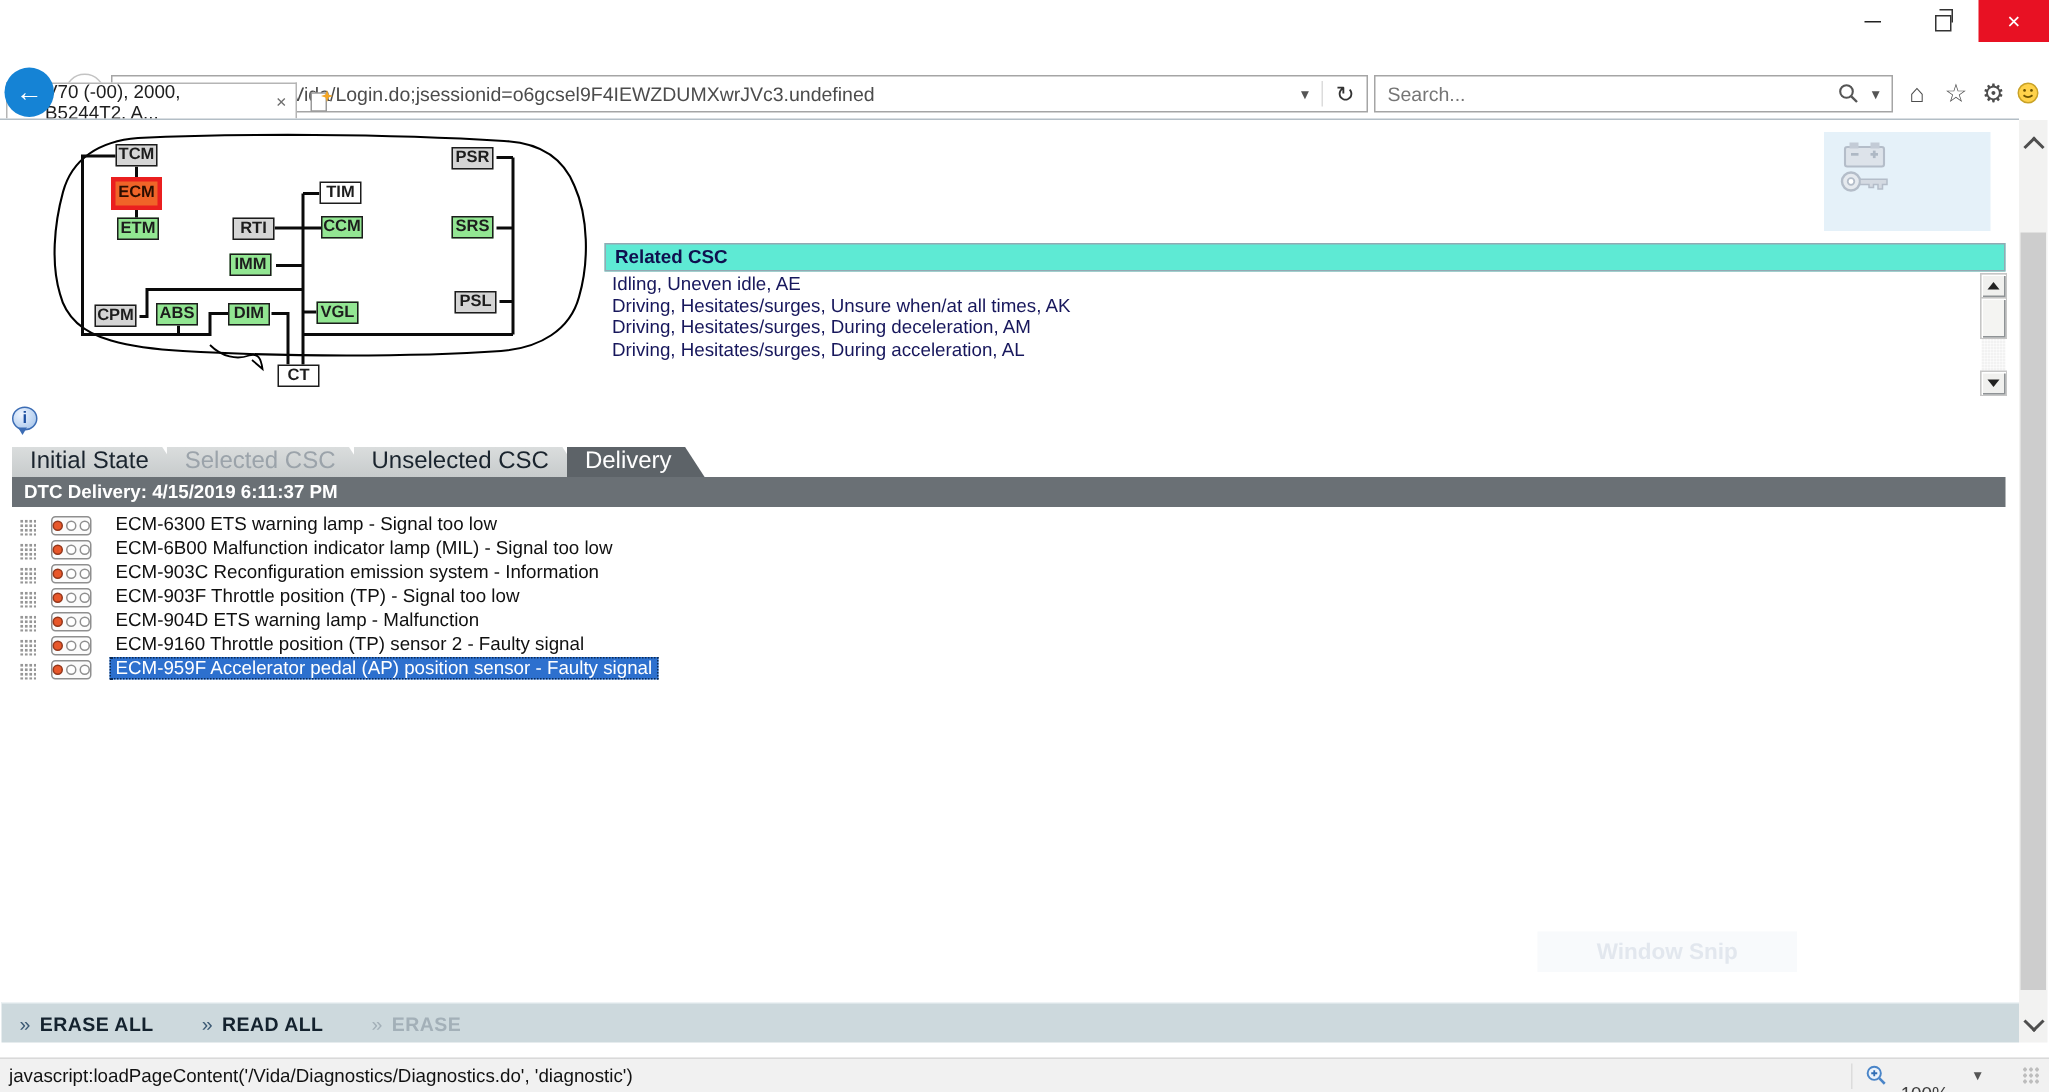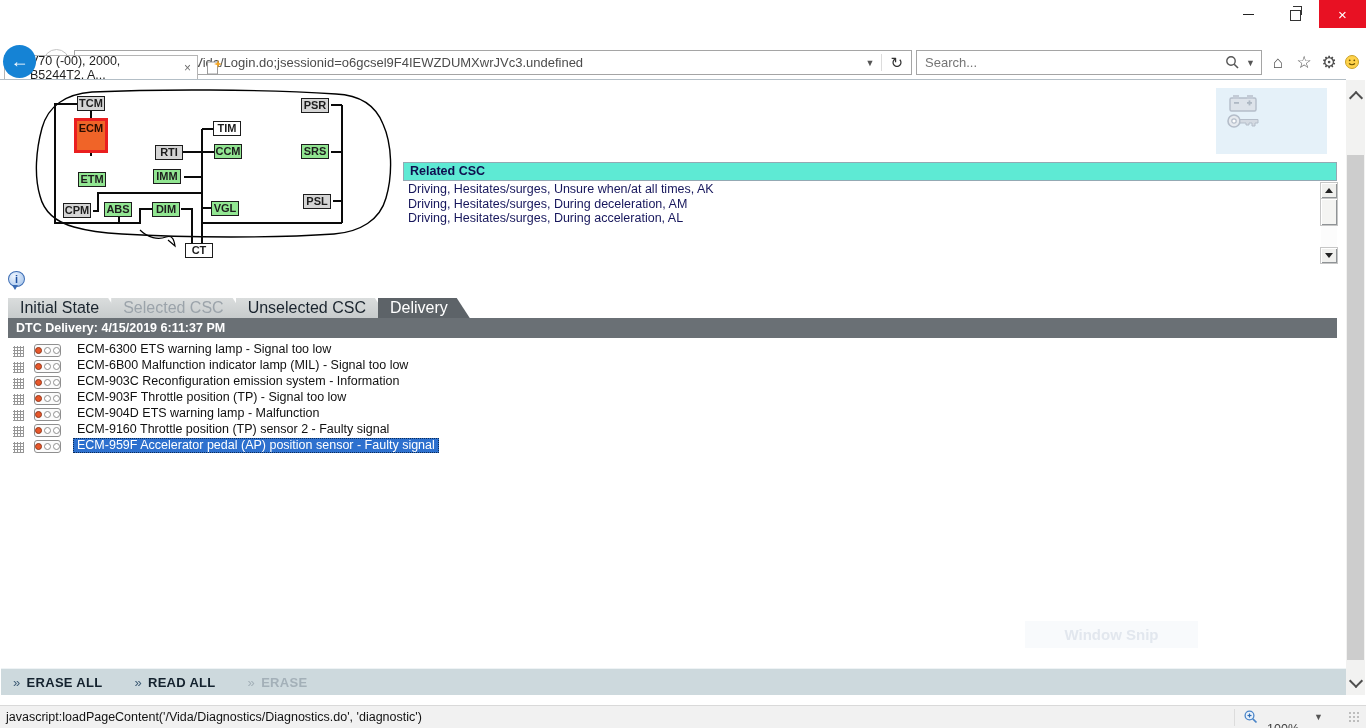--- a/index.html
+++ b/index.html
@@ -43,21 +43,21 @@
             border-top:1px solid #b3bec6;box-sizing:border-box;}
   
   .diagram{position:absolute;left:28px;top:88px;width:366px;height:178px;}
   .diagram svg{position:absolute;left:0;top:0;}
   .node{position:absolute;border:1px solid #1c1c1c;background:#fff;font-size:11px;font-weight:700;
         color:#1d1d1d;height:15px;line-height:13px;text-align:center;min-width:28px;
         padding:0 0;box-sizing:border-box;z-index:2;}
   .node.gray{background:#d5d5d5}
   .node.green{background:#92e692}
   .node.white{background:#ffffff}
-  .node.alert{background:#f06428;border:3px solid #ea1f1f;height:35px;line-height:15px;min-width:34px;color:#2b0d00;}
+  .node.alert{background:#f06428;border:3px solid #ea1f1f;height:22px;line-height:15px;min-width:34px;color:#2b0d00;}
   
   .csc-header{position:absolute;left:403px;top:162px;width:934px;height:19px;background:#5eead4;
               border:1px solid #93a9b3;box-sizing:border-box;font-size:12.5px;font-weight:700;
               color:#0f0f4e;padding-left:6px;line-height:17px;}
   .csc-list{position:absolute;left:403px;top:182px;width:916px;height:82px;overflow:hidden;}
   .csc-item{font-size:12.5px;line-height:14.6px;color:#17175c;padding-left:5px;white-space:nowrap;}
   .csc-scroll{position:absolute;left:1321px;top:183px;width:16px;height:80px;
               background:#fcfcfc;background-image:radial-gradient(#e3e3e3 0.6px,transparent 0.7px);background-size:2px 2px;}
   .sbtn{position:absolute;left:0;width:16px;height:15px;background:#f0f0ee;
         box-shadow:inset 1px 1px 0 #fff,inset -1px -1px 0 #8f9396,0 0 0 1px #c6c6c6;
@@ -224,21 +224,21 @@
         <path d="M303 64 H314"></path>
         <path d="M305 113 H314"></path>
         <path d="M314 17 V135"></path>
         <path d="M174 135 H314"></path>
       </g>
     </svg>
     <div style="position:absolute;left:0;top:0;width:366px;height:178px;">
 
     <div class="node gray" style="left: 49px; top: 8px;">TCM</div>
         <div class="node alert" style="left: 46px; top: 30px;">ECM</div>
-        <div class="node green" style="left: 50px; top: 84px;">ETM</div>
+        <div class="node green" style="left: 50px; top: 57px;">ETM</div>
         <div class="node gray" style="left: 127px; top: 57px;">RTI</div>
         <div class="node green" style="left: 125px; top: 81px;">IMM</div>
         <div class="node white" style="left: 185px; top: 33px;">TIM</div>
         <div class="node green" style="left: 186px; top: 56px;">CCM</div>
         <div class="node gray" style="left: 35px; top: 115px;">CPM</div>
         <div class="node green" style="left: 76px; top: 114px;">ABS</div>
         <div class="node green" style="left: 124px; top: 114px;">DIM</div>
         <div class="node green" style="left: 183px; top: 113px;">VGL</div>
         <div class="node gray" style="left: 273px; top: 10px;">PSR</div>
         <div class="node green" style="left: 273px; top: 56px;">SRS</div>
@@ -263,20 +263,21 @@
           <circle cx="8" cy="11" r="6" fill="#e6eaef" stroke="#b4bdc9" stroke-width="1.6"></circle>
           <circle cx="8" cy="11" r="2.2" fill="#fff" stroke="#b4bdc9" stroke-width="1.2"></circle>
           <path d="M14 9.5 H32 V13 H29 V16 H26 V13 H23 V15 H20 V13 H14 Z" fill="#d4dae2" stroke="#b4bdc9" stroke-width="1"></path>
         </svg>
     </span>
   </div>
 
   <div class="csc-header">Related CSC</div>
   <div class="csc-list">
 
+  <div class="csc-item">Idling, Uneven idle, AE</div>
       <div class="csc-item">Driving, Hesitates/surges, Unsure when/at all times, AK</div>
       <div class="csc-item">Driving, Hesitates/surges, During deceleration, AM</div>
       <div class="csc-item">Driving, Hesitates/surges, During acceleration, AL</div>
     </div>
   <div class="csc-scroll">
     <div class="sbtn sb-up">
         <span class="tri-up"></span>
       </div>
     <div class="sthumb"></div>
     <div class="sbtn sb-down">

